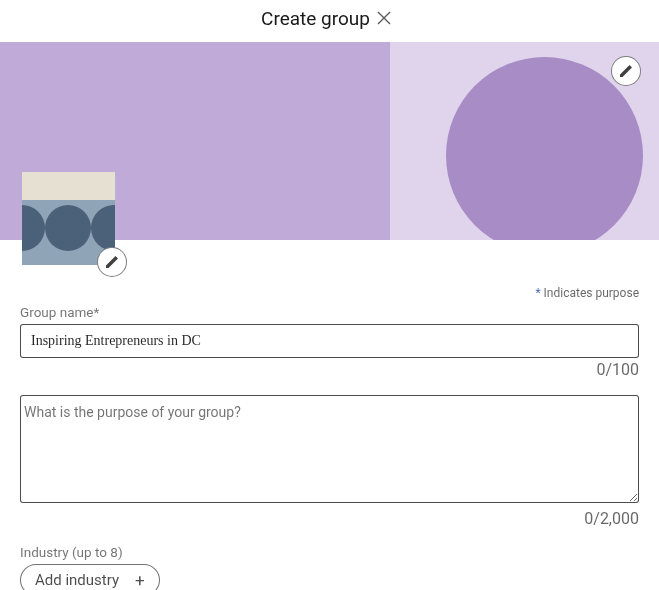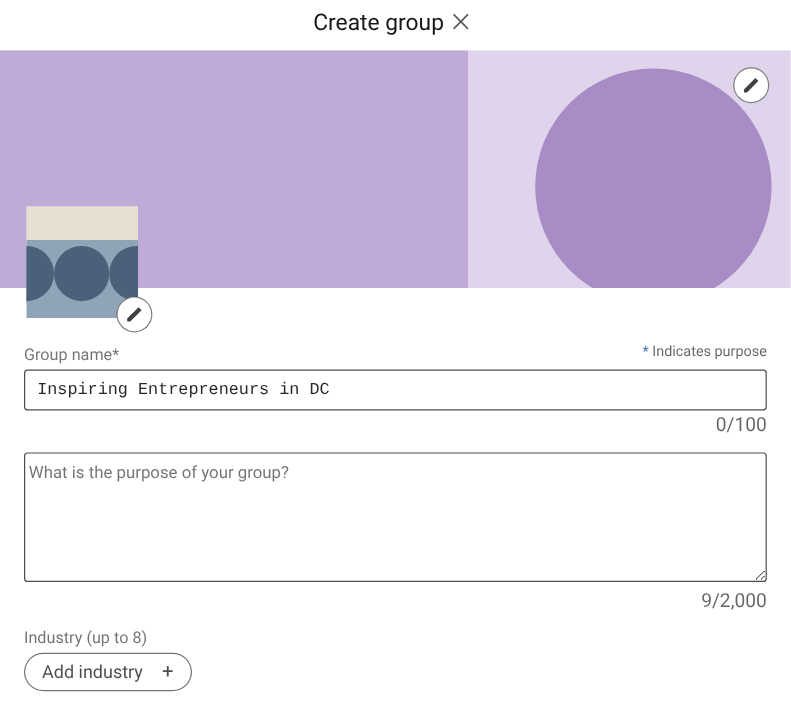--- a/index.html
+++ b/index.html
@@ -136,35 +136,35 @@
     }
     .indicates {
       position: absolute;
       right: 20px;
       top: 46px;
       font-size: 12px;
       color: rgba(0,0,0,0.6);
     }
     .indicates .star { color:#4a6fb5; }
 
-    .field { margin-bottom: 14px; }
+    .field { margin-bottom: 14px; margin-top: 16px; }
     .field-label {
       font-size: 13.5px;
       color: rgba(0,0,0,0.55);
       margin-bottom: 4px;
       display: block;
     }
     .text-input {
       width: 100%;
       border: 1px solid rgba(0,0,0,0.7);
       border-radius: 3px;
       padding: 8px 10px;
       font-size: 14px;
       color: rgba(0,0,0,0.85);
-      font-family: Liberation Mono, monospace;
+      font-family: Liberation Serif, serif;
     }
     .textarea {
       width:100%;
       min-height: 108px;
       border: 1px solid rgba(0,0,0,0.7);
       border-radius: 3px;
       padding: 8px 3px;
       font-size: 14px;
       color: rgba(0,0,0,0.85);
       font-family: inherit;
@@ -241,21 +241,21 @@
   </div>
 
   <div class="field">
     <label class="field-label">Group name*</label>
     <input class="text-input" type="text" value="Inspiring Entrepreneurs in DC" style="">
     <div class="counter">0/100</div>
   </div>
 
   <div class="field">
     <textarea class="textarea" placeholder="What is the purpose of your group?" style=""></textarea>
-    <div class="counter">9/2,000</div>
+    <div class="counter">0/2,000</div>
   </div>
 
   <div class="field">
     <label class="field-label">Industry (up to 8)</label>
     <button class="pill-btn">
       <span>Add industry</span>
       <span class="plus">+</span>
     </button>
   </div>
 </div>

